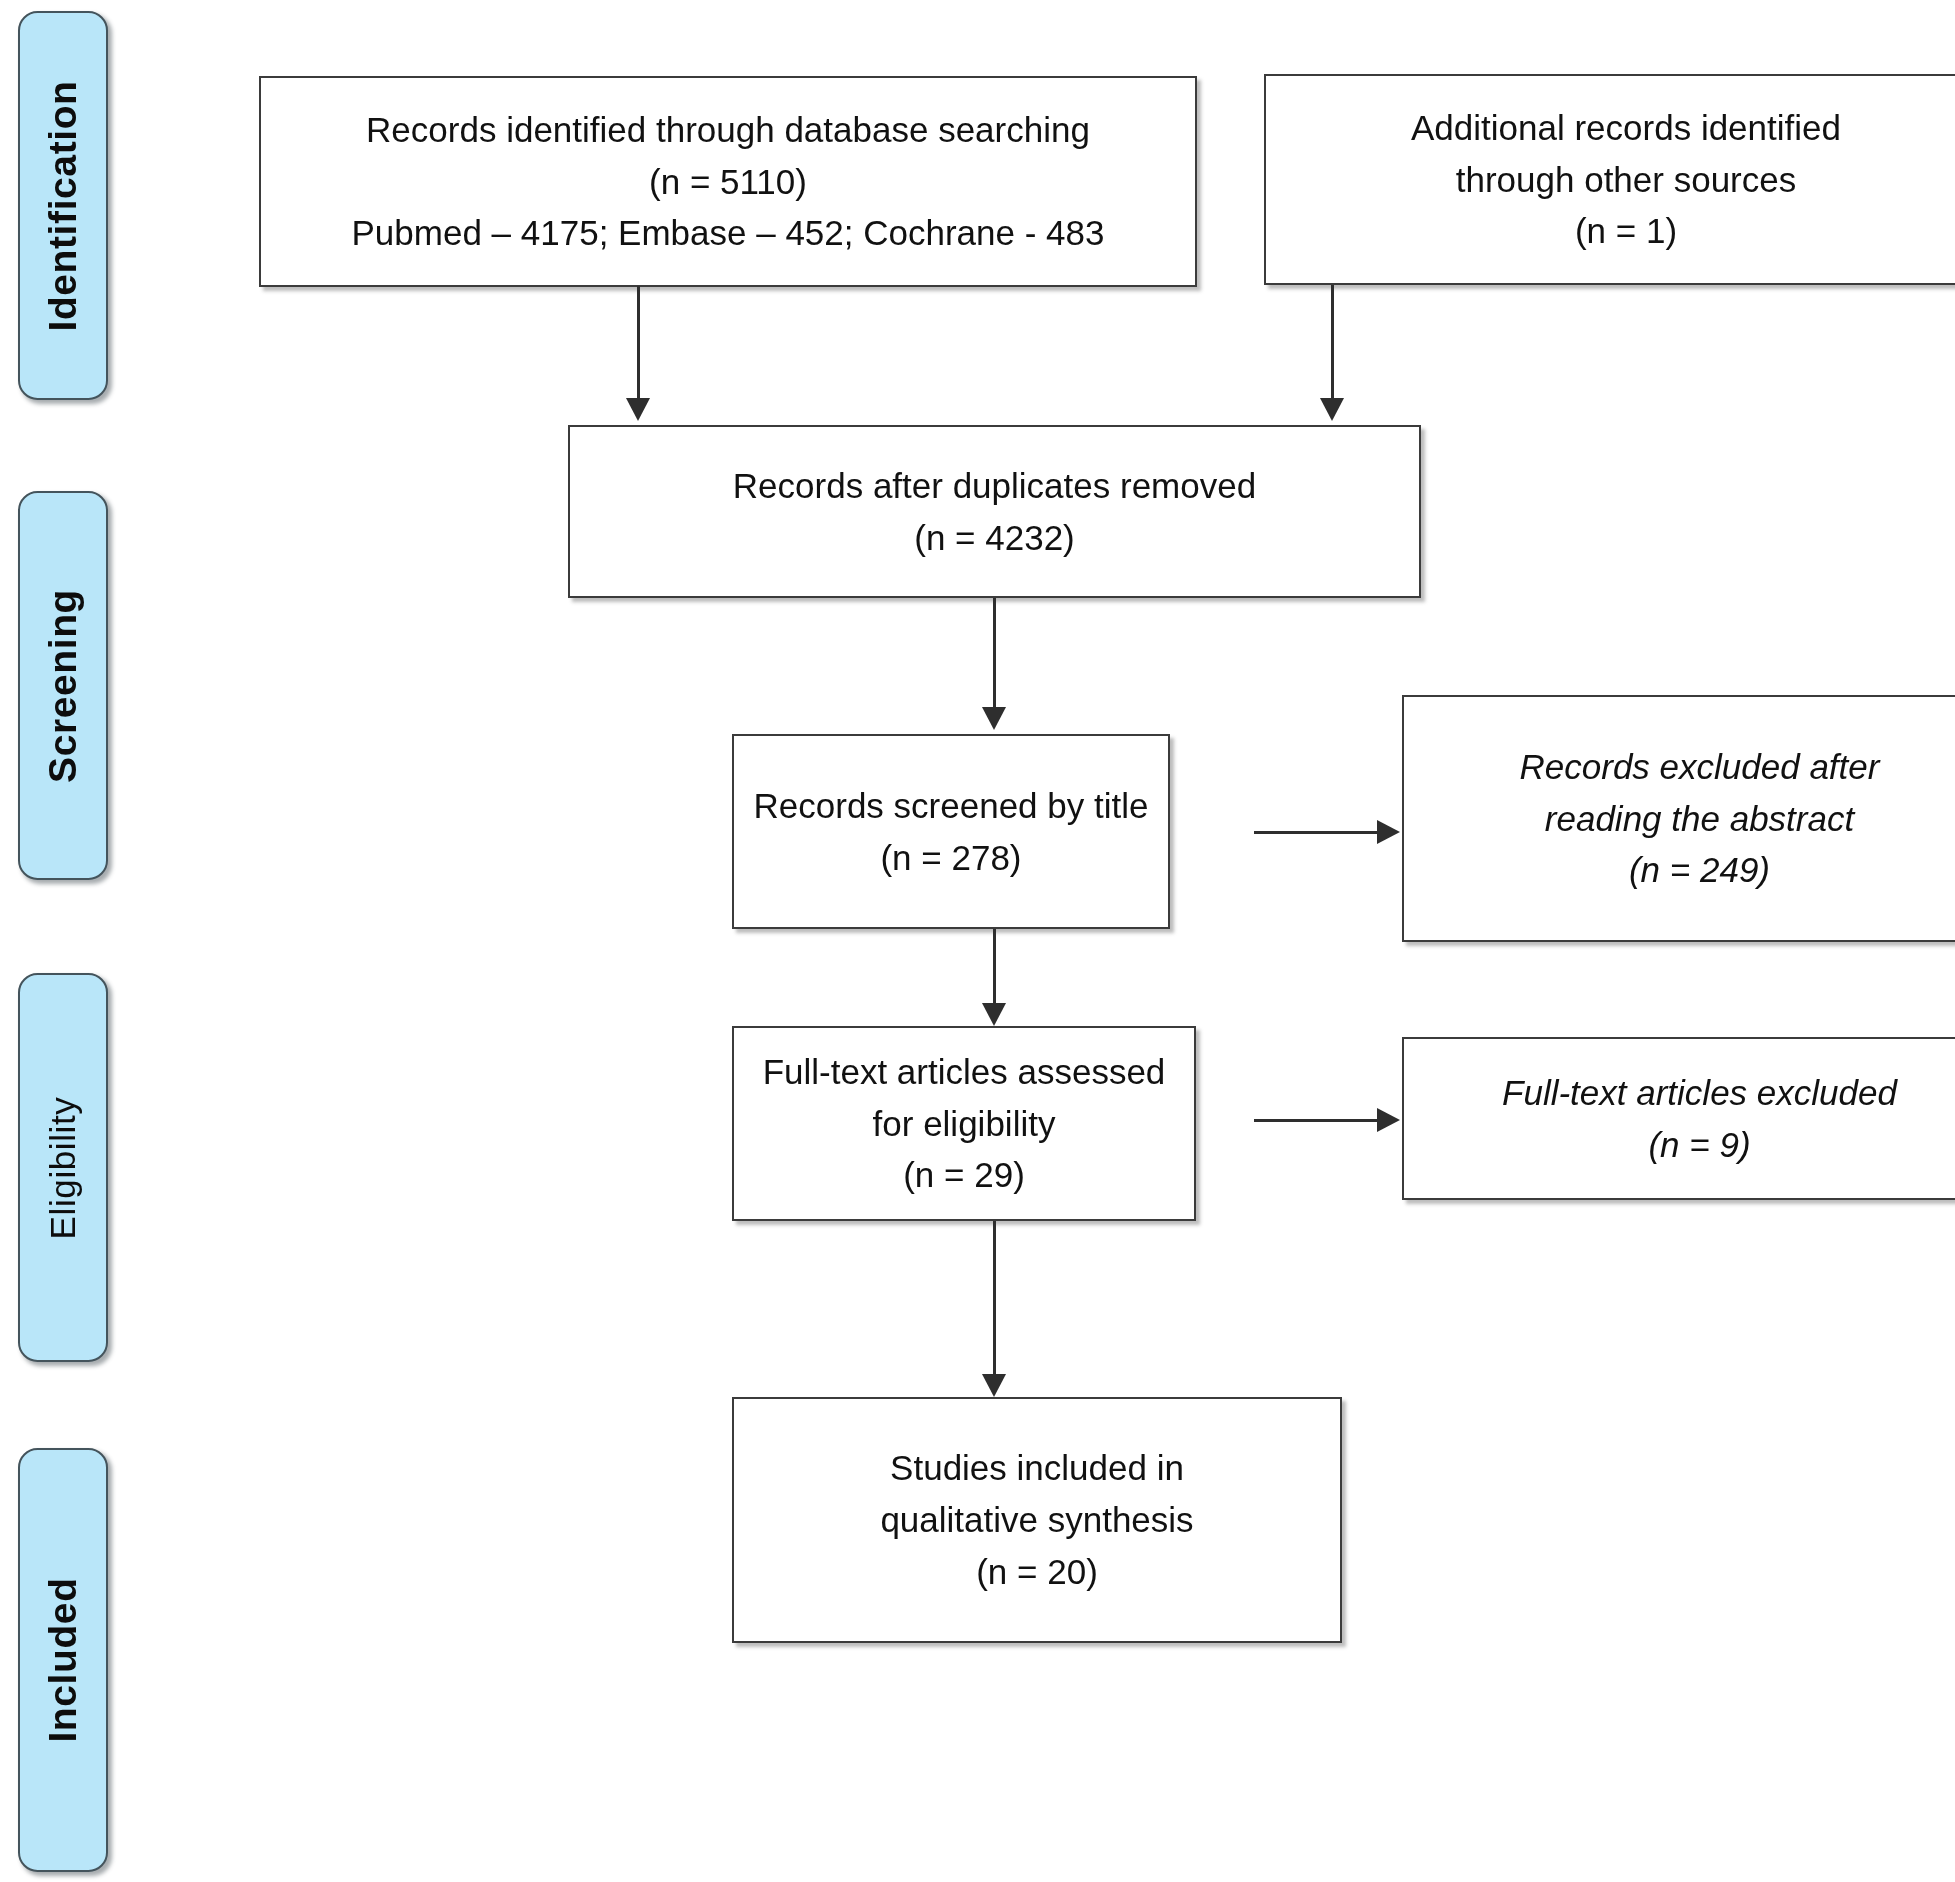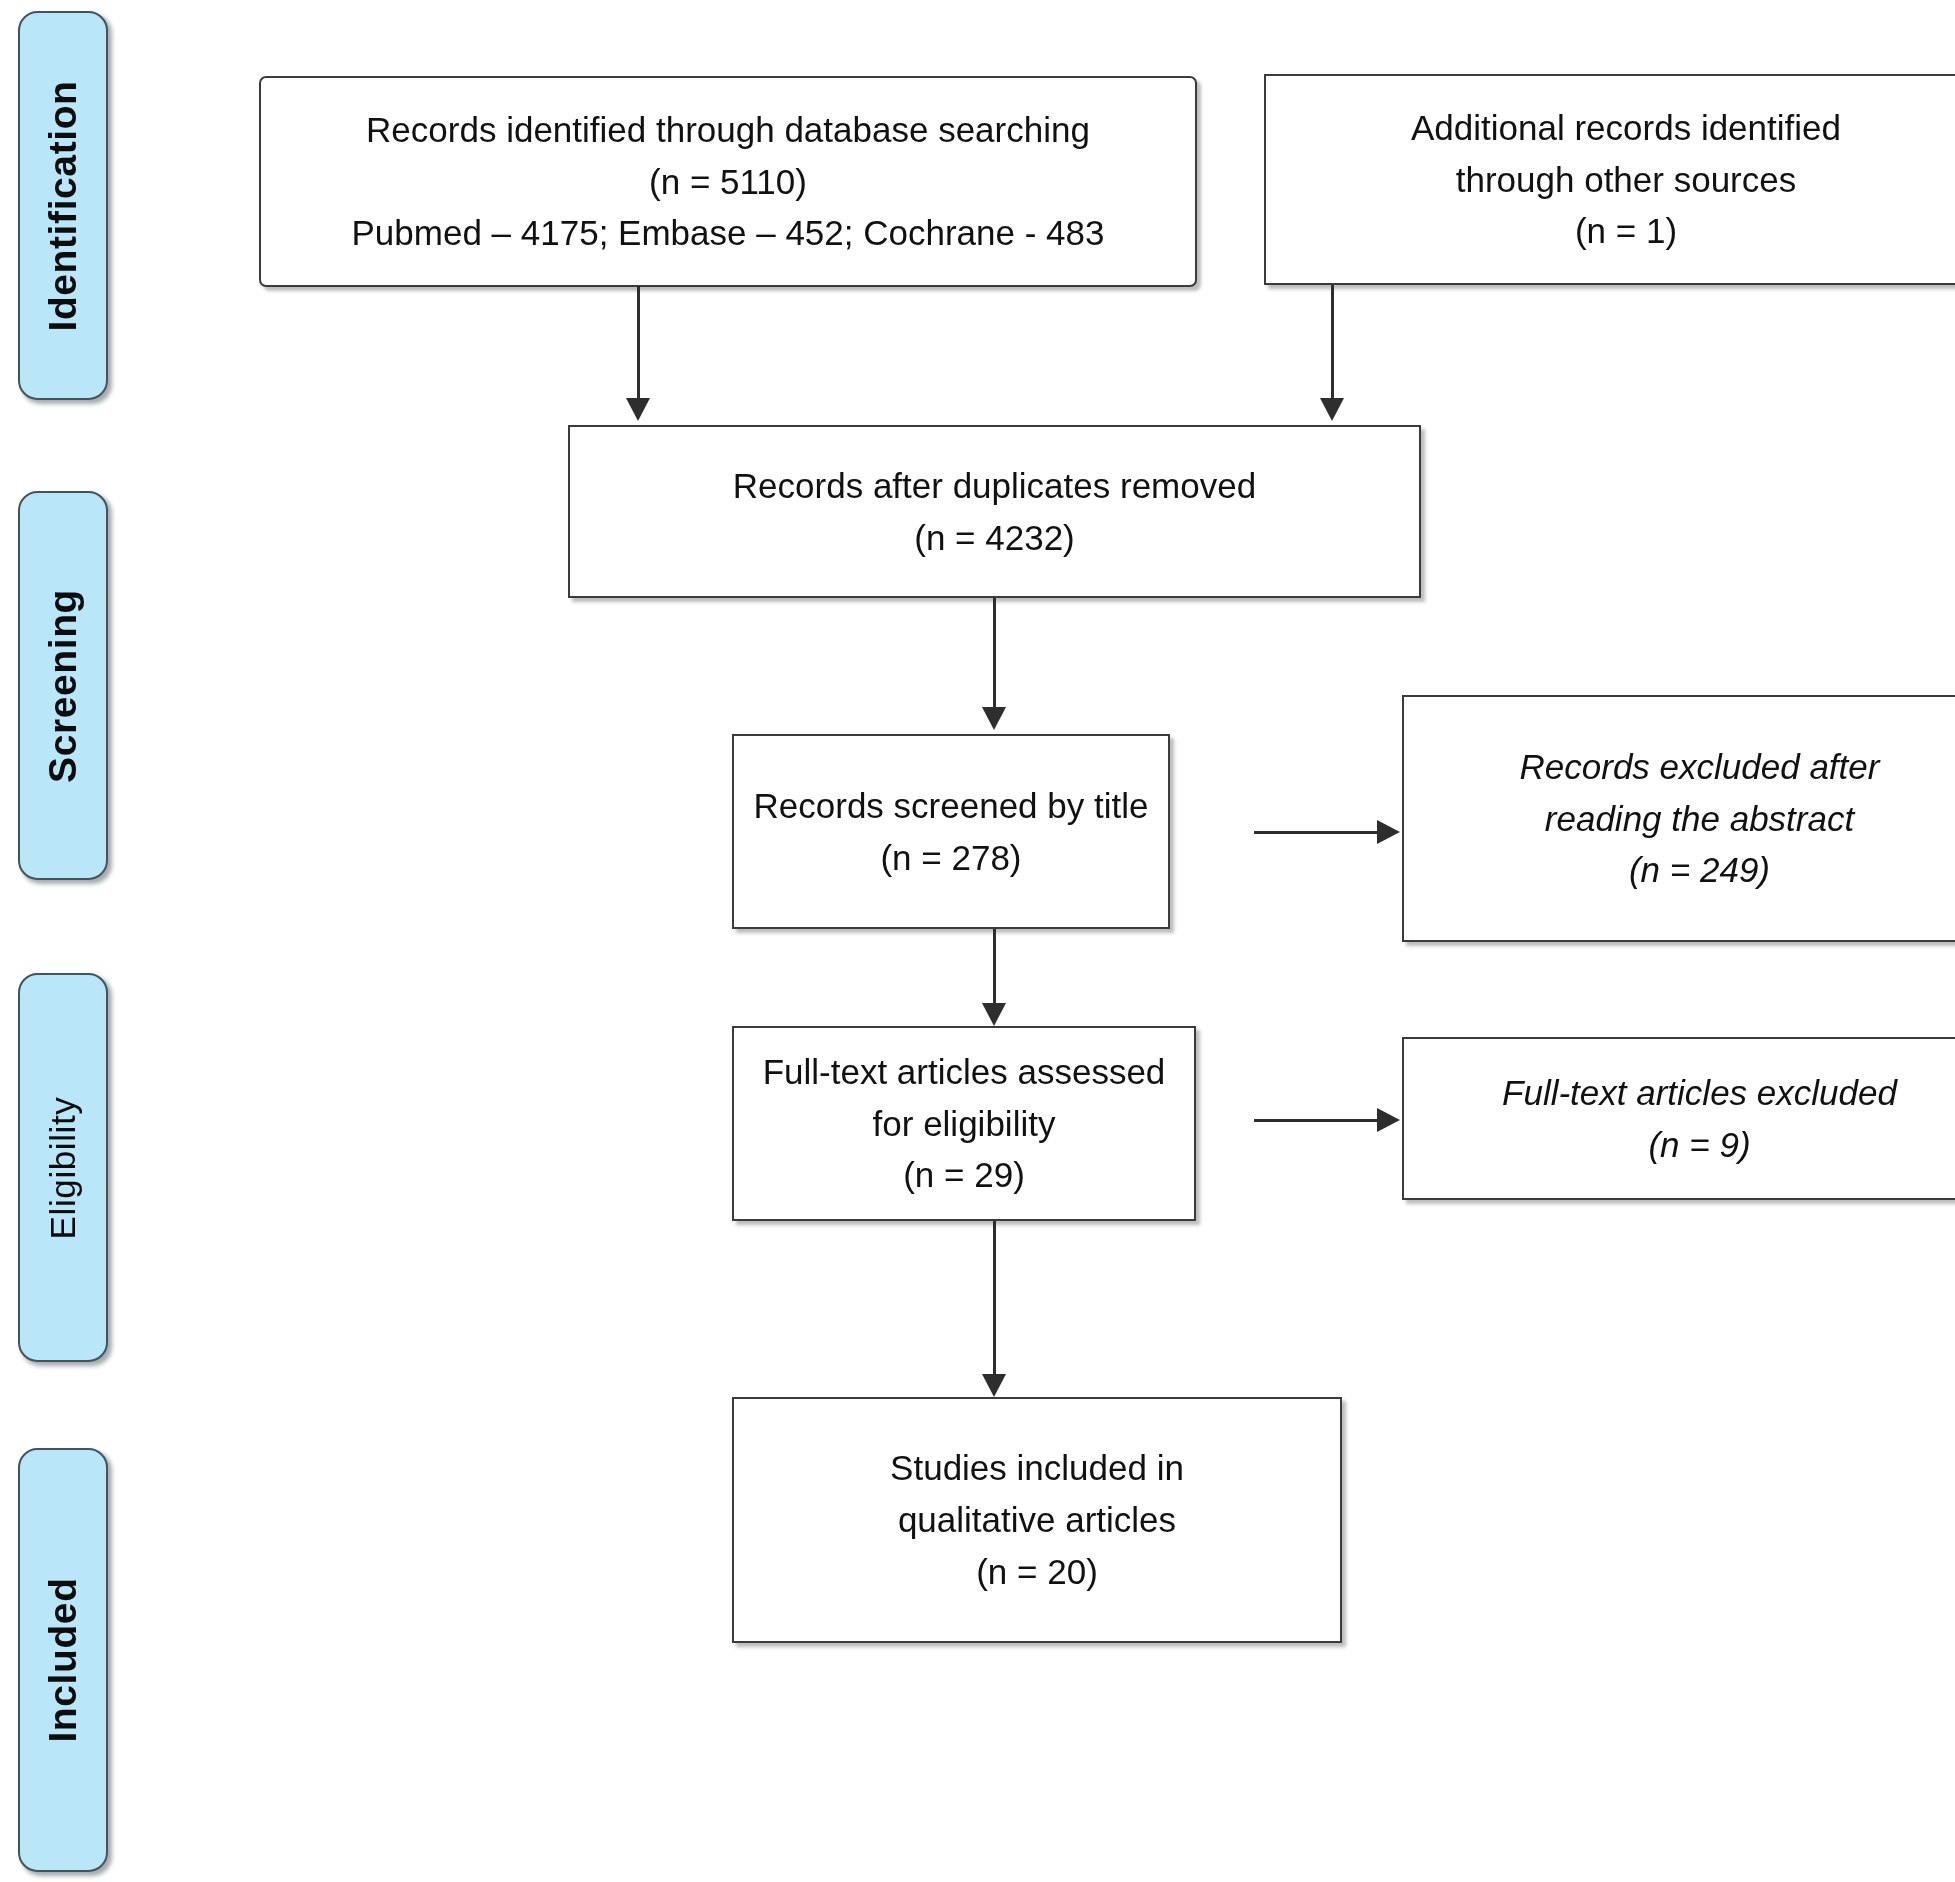--- a/index.html
+++ b/index.html
@@ -107,21 +107,21 @@
   </div>
 
   <div class="phase-badge" style="left:18.3px; top:973px; width:90px; height:389px;">
     <span class="phase-label thin">Eligibility</span>
   </div>
 
   <div class="phase-badge" style="left:18.3px; top:1448px; width:90px; height:424px;">
     <span class="phase-label">Included</span>
   </div>
 
-  <div class="flow-box" style="left:259px; top:76px; width:938px; height:211px;border-radius:7px;">
+  <div class="flow-box" style="left:259px; top:76px; width:938px; height:211px;">
     <div class="line">Records identified through database searching</div>
     <div class="line">(n = 5110)</div>
     <div class="line">Pubmed – 4175; Embase – 452; Cochrane - 483</div>
   </div>
 
   <div class="flow-box" style="left:1264px; top:74px; width:724px; height:211px;">
     <div class="line">Additional records identified</div>
     <div class="line">through other sources</div>
     <div class="line">(n = 1)</div>
   </div>
@@ -170,18 +170,18 @@
     <div class="line">Full-text articles excluded</div>
     <div class="line">(n = 9)</div>
   </div>
 
   <div class="v-line" style="left:993px; top:1221px; width:2.9px; height:143px;"></div>
   <div class="v-line" style="left:993px; top:1221px; height:153px;"></div>
   <div class="arrow-down" style="left:982px; top:1374px;"></div>
 
   <div class="flow-box" style="left:732px; top:1397px; width:610px; height:246px;">
     <div class="line">Studies included in</div>
-    <div class="line">qualitative articles</div>
+    <div class="line">qualitative synthesis</div>
     <div class="line">(n = 20)</div>
   </div>
 
 </div>
 
 
 </body></html>

